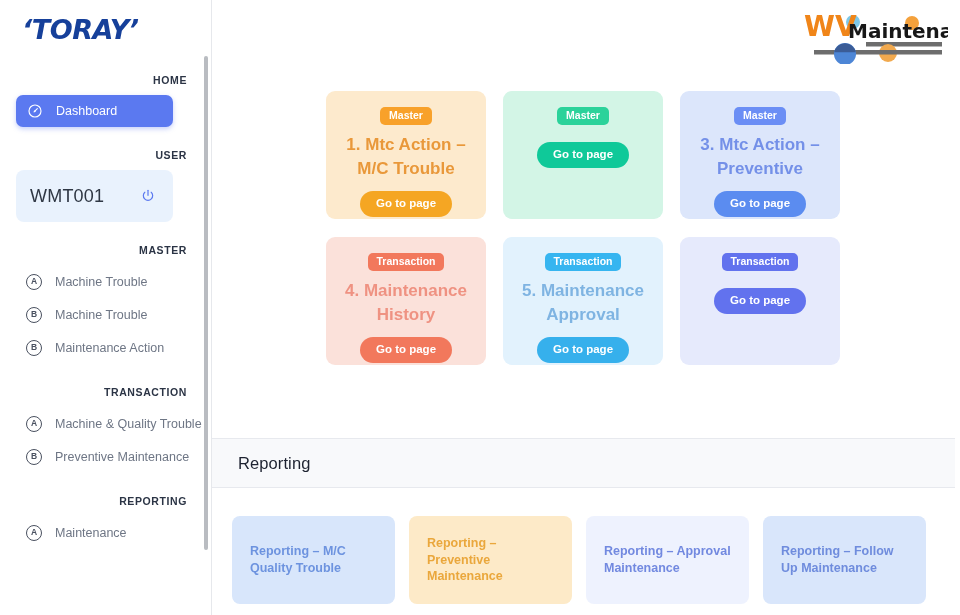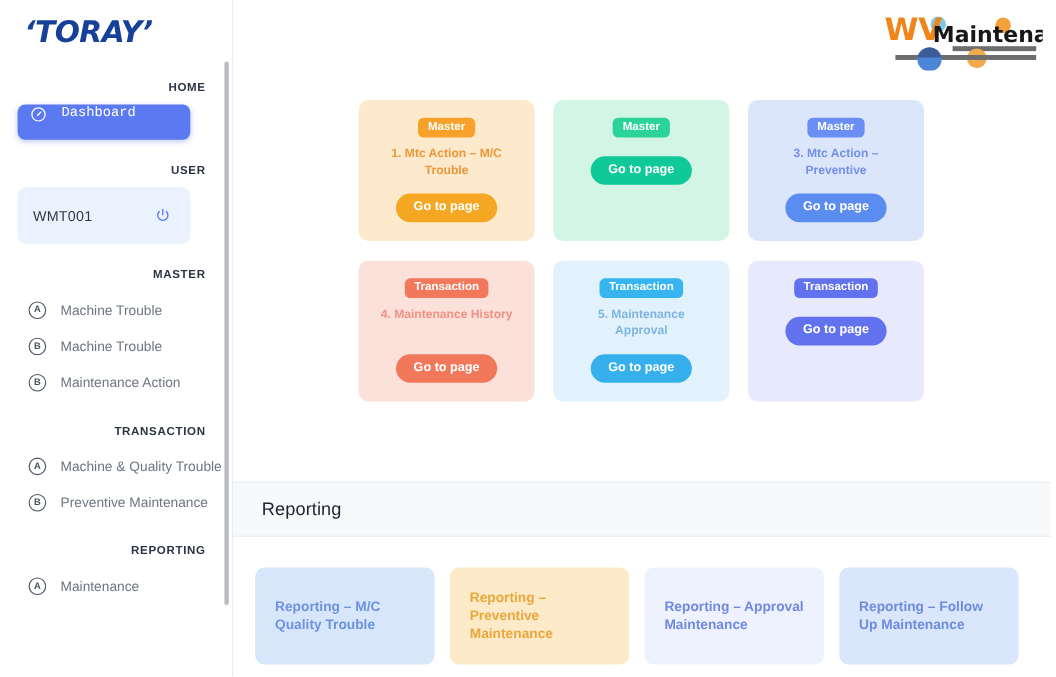--- a/index.html
+++ b/index.html
@@ -53,30 +53,30 @@
     padding: 0 0 0 22px;
     margin-top: 22px;
     margin-bottom: 9px;
     text-transform: uppercase;
     text-align: right;
   }
   .sb-section.first { margin-top: 16px; }
 
   .nav-item {
     display: flex;
+    align-items: center;
     gap: 12px;
     height: 30px;
     margin: 0 14px 0 16px;
     padding: 0 10px;
     border-radius: 7px;
     font-size: 12.5px;
     color: #6d7582;
     cursor: pointer;
     white-space: nowrap;
-    font-family: Liberation Mono, monospace;
   }
   .nav-item.active {
     background: #5b79f0;
     color: #ffffff;
     height: 32px;
     box-shadow: 0 2px 5px rgba(91,121,240,.35);
   }
   .nav-item .ico { width: 18px; height: 18px; flex: 0 0 18px; display:flex; align-items:center; justify-content:center; }
 
   .nav-group { margin-top: 2px; }
@@ -103,21 +103,21 @@
   .user-card {
     margin: 0 14px 0 16px;
     height: 52px;
     background: #e9f2fd;
     border-radius: 8px;
     display: flex;
     align-items: center;
     justify-content: space-between;
     padding: 0 16px 0 14px;
   }
-  .user-name { font-size: 13px; color: #2f3744; letter-spacing: .2px; }
+  .user-name { font-size: 18px; color: #2f3744; letter-spacing: .2px; }
   .power-btn { width: 18px; height: 18px; cursor: pointer; display:flex; align-items:center; justify-content:center;}
 
   
   .sb-scroll-track {
     position: absolute;
     right: 2px; top: 56px;
     width: 7px; height: 496px;
     background: transparent;
   }
   .sb-scroll-thumb {
@@ -179,21 +179,21 @@
   .badge {
     font-size: 10.5px;
     font-weight: 600;
     color: #fff;
     border-radius: 5px;
     padding: 3px 9px 4px;
     line-height: 1;
     margin-bottom: 8px;
   }
   .mcard-title {
-    font-size: 11px;
+    font-size: 17px;
     font-weight: 600;
     text-align: center;
     line-height: 1.45;
     padding: 0 16px;
     min-height: 34px;
   }
   .gotopage {
     margin-top: 9px;
     font-size: 11.5px;
     font-weight: 600;

